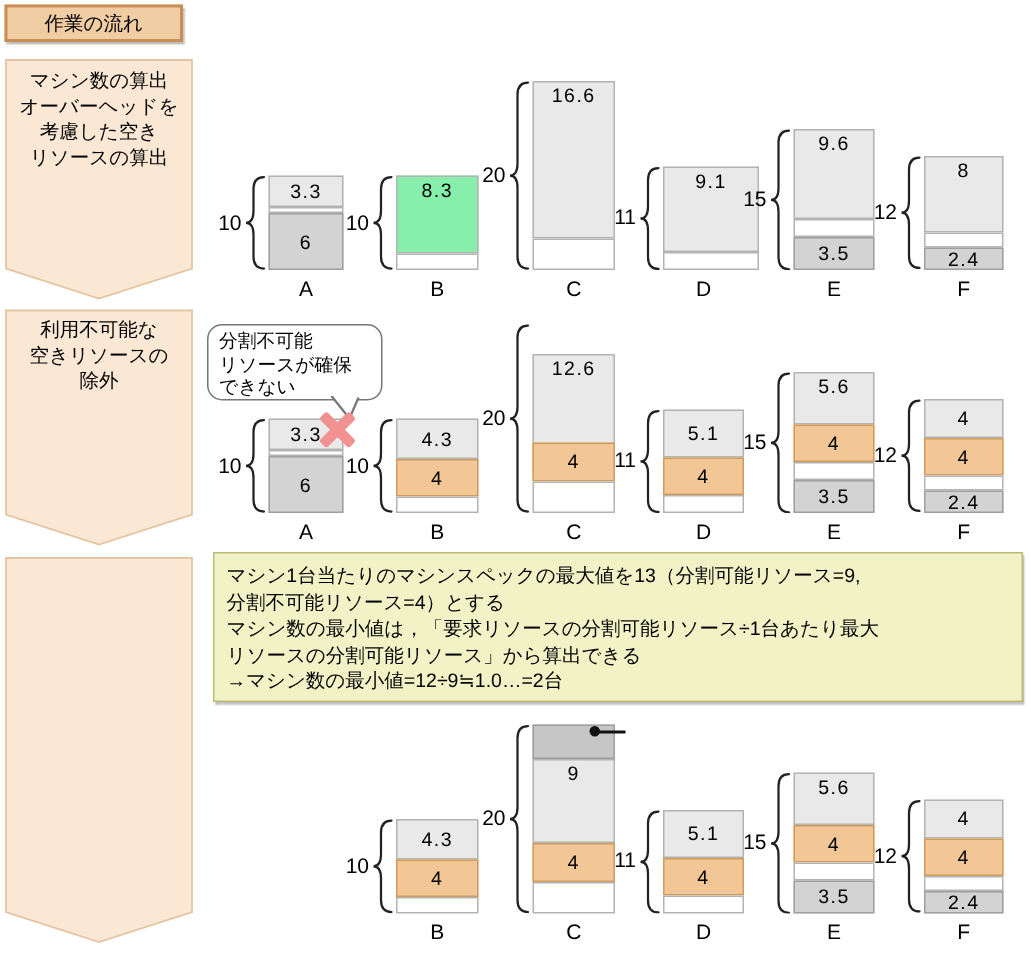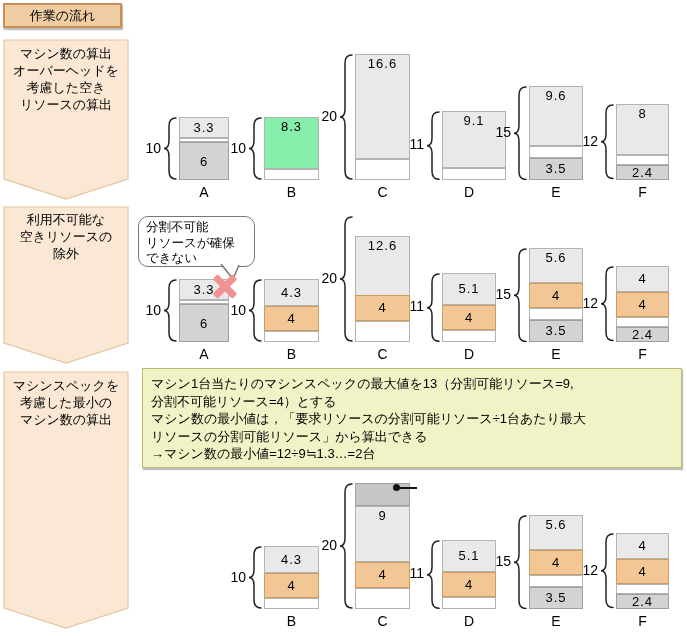--- a/index.html
+++ b/index.html
@@ -64,29 +64,26 @@
   <svg class="chevron" style="top:371px" width="126" height="258" viewBox="0 0 126 258">
     <polygon class="chevron-poly" points="1,1 125,1 125,237 63,257 1,237" stroke-width="1.2" fill="#fae8d5" stroke="#e5c4a1"></polygon>
   </svg>
   <div class="chev-text" id="chev1-text">マシン数の算出
 オーバーヘッドを
 考慮した空き
 リソースの算出</div>
   <div class="chev-text" id="chev2-text">利用不可能な
 空きリソースの
 除外</div>
-  <div class="chev-text" id="chev3-text">マシンスペックを
-考慮した最小の
-マシン数の算出</div>
 
   <div id="note-box">マシン1台当たりのマシンスペックの最大値を13（分割可能リソース=9,
 分割不可能リソース=4）とする
 マシン数の最小値は，「要求リソースの分割可能リソース÷1台あたり最大
 リソースの分割可能リソース」から算出できる
-→マシン数の最小値=12÷9≒1.3…=2台</div>
+→マシン数の最小値=12÷9≒1.0…=2台</div>
 
   <div id="bars-layer">
       <div class="bar" style="left: 179px; top: 117px; width: 50px; height: 63px;">
         <div class="seg" style="top: 0px; height: 20.79px; background: rgb(233, 233, 233); border-color: rgb(179, 179, 179);">
           <div class="seg-label" style="align-items: center;">3.3</div>
         </div>
         <div class="seg" style="top: 20.79px; height: 4.41px; background: rgb(255, 255, 255); border-color: rgb(179, 179, 179);"></div>
         <div class="seg" style="top: 25.2px; height: 37.8px; background: rgb(211, 211, 211); border-color: rgb(159, 159, 159);">
           <div class="seg-label" style="align-items: center;">6</div>
         </div>

